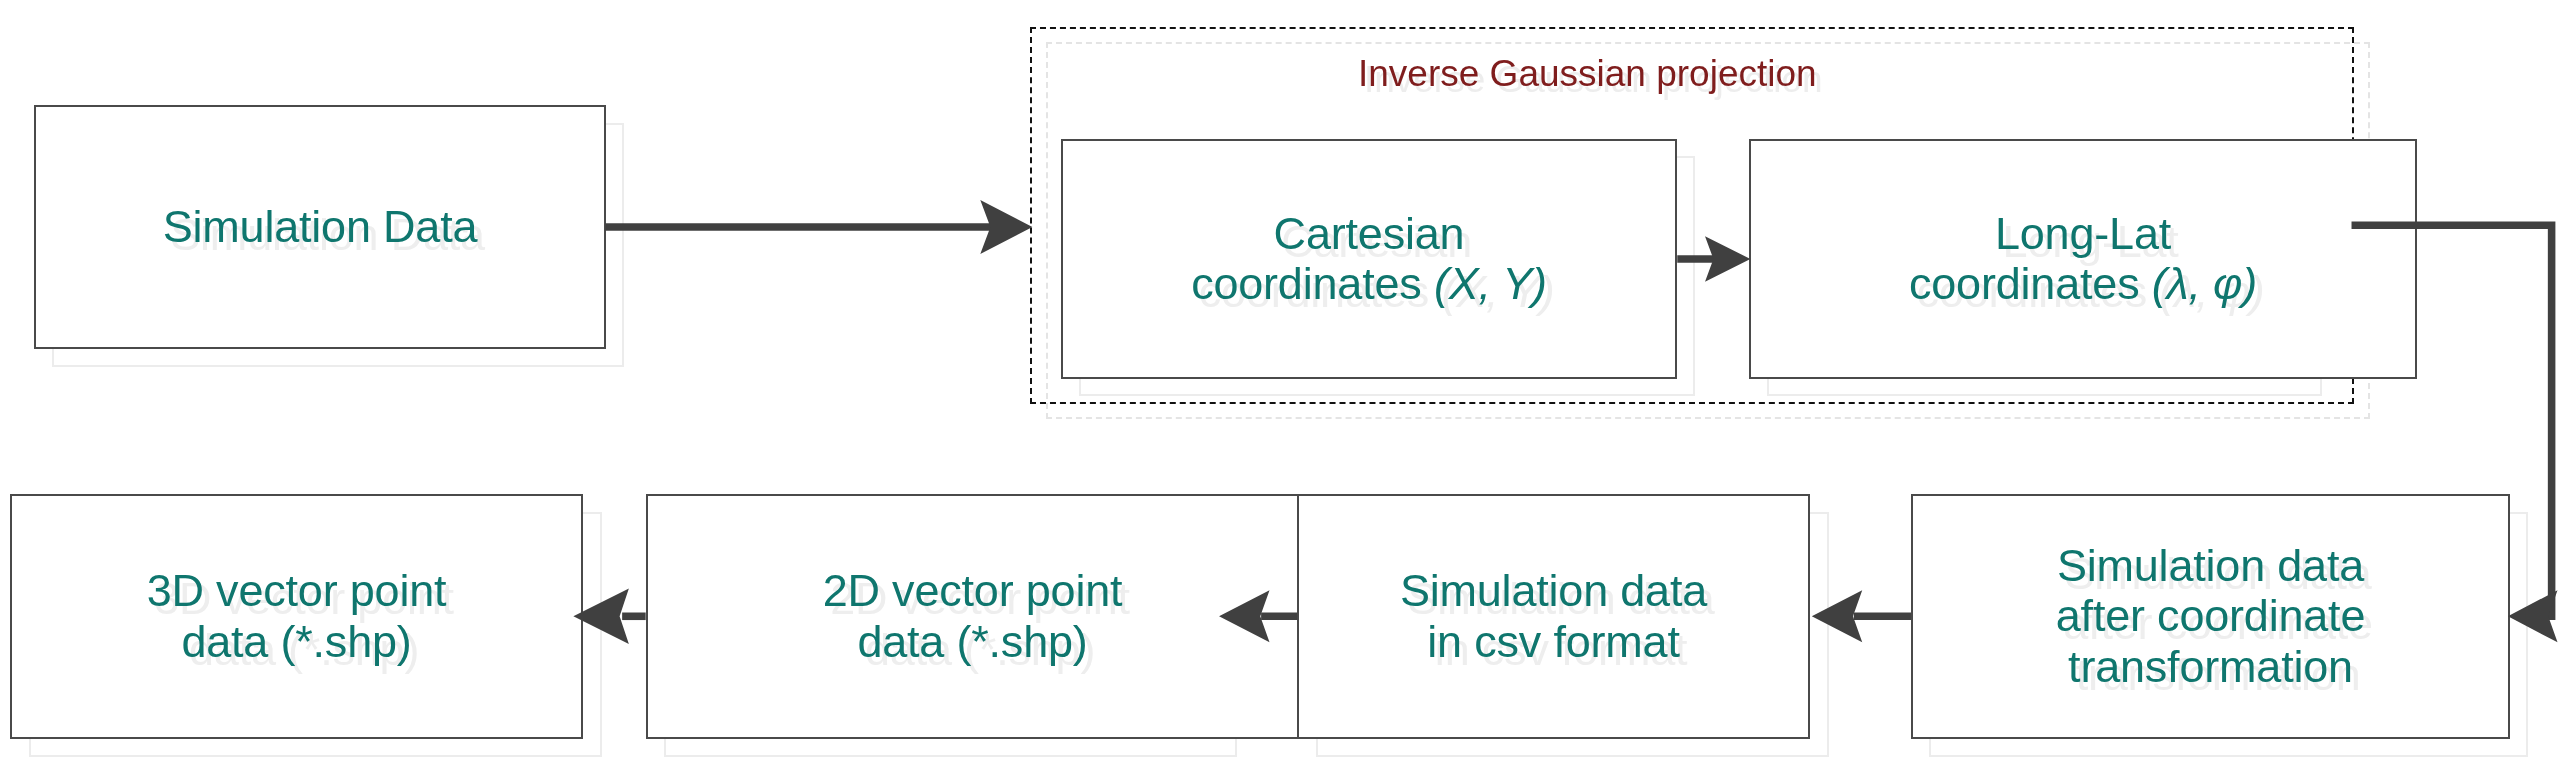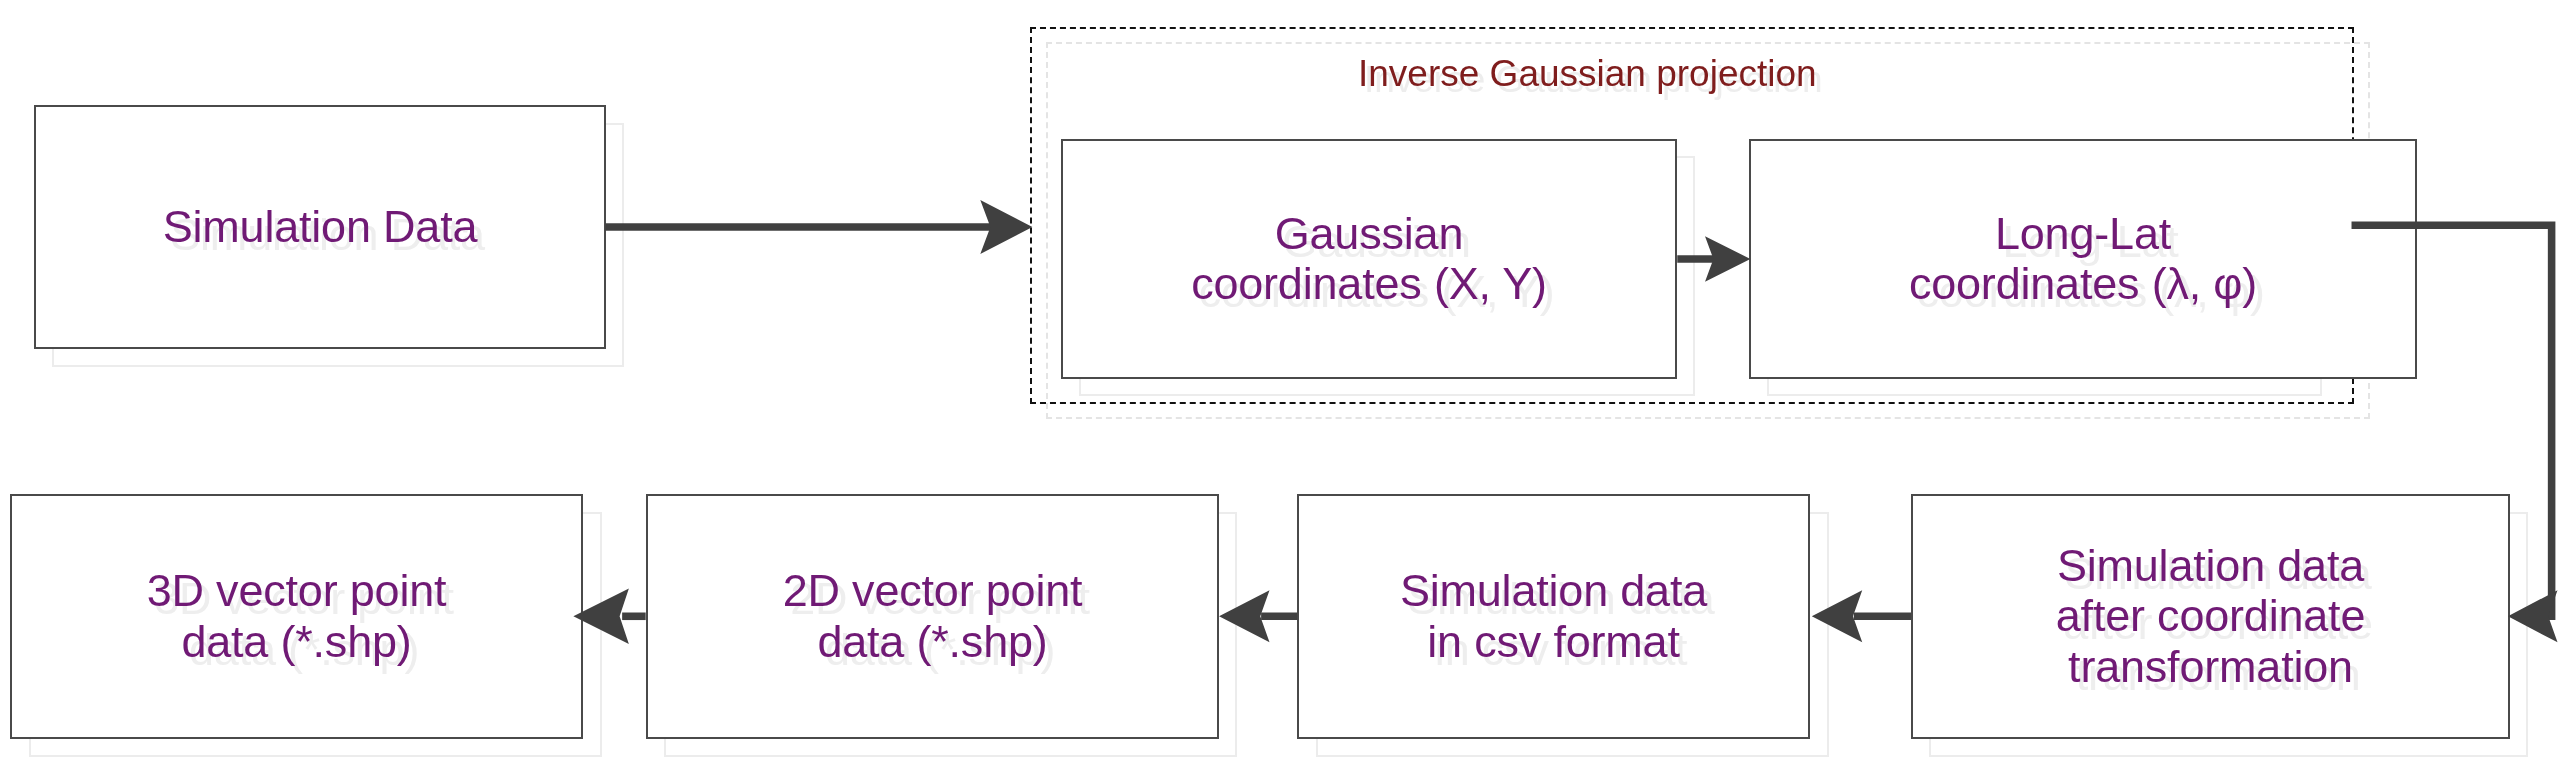--- a/index.html
+++ b/index.html
@@ -37,26 +37,26 @@
     position: absolute;
     box-sizing: border-box;
     background: #ffffff;
     border: 2.5px solid #ececec;
     z-index: 3;
   }
   .node-label {
     font-size: 45px;
     line-height: 1.12;
     letter-spacing: -0.2px;
-    color: #701a75;
+    color: #0f766e;
     text-shadow: 7.6px 7.6px 0 #eeeeee;
     white-space: pre-line;
     padding: 0 8.4px;
   }
-  .node-label .it { }
+  .node-label .it { font-style: italic; }
 
   
   .group-dashed {
     position: absolute;
     box-sizing: border-box;
     border: 2.5px dashed #111111;
     background: transparent;
     z-index: 2;
   }
   .group-dashed-shadow {
@@ -107,21 +107,21 @@
   <div class="node" style="left:34px; top:105px; width:572px; height:244px;">
     <span class="node-label">Simulation  Data</span>
   </div>
 
   <div class="group-dashed-shadow" style="left:1046px; top:42px; width:1324px; height:377px;"></div>
   <div class="group-dashed" style="left:1030px; top:27px; width:1324px; height:377px;"></div>
   <div class="group-title" style="left:1358px; top:55px;">Inverse Gaussian projection</div>
 
   <div class="node-shadow" style="left:1079px; top:156px; width:616px; height:240px;"></div>
   <div class="node" style="left:1061px; top:139px; width:616px; height:240px;">
-    <span class="node-label"><span>Gaussian</span><br><span>coordinates </span><span class="it">(X, Y)</span></span>
+    <span class="node-label"><span>Cartesian</span><br><span>coordinates </span><span class="it">(X, Y)</span></span>
   </div>
 
   <div class="node-shadow" style="left:1767px; top:156px; width:555px; height:240px;"></div>
   <div class="node" style="left:1749px; top:139px; width:668px; height:240px;">
     <span class="node-label"><span>Long-Lat</span><br><span>coordinates </span><span class="it">(λ, φ)</span></span>
   </div>
 
   <div class="node-shadow" style="left:1929px; top:512px; width:599px; height:245px;"></div>
   <div class="node" style="left:1911px; top:494px; width:599px; height:245px;">
     <span class="node-label">Simulation data
@@ -129,21 +129,21 @@
 transformation</span>
   </div>
 
   <div class="node-shadow" style="left:1316px; top:512px; width:513px; height:245px;"></div>
   <div class="node" style="left:1297px; top:494px; width:513px; height:245px;">
     <span class="node-label">Simulation data
 in csv format</span>
   </div>
 
   <div class="node-shadow" style="left:664px; top:512px; width:573px; height:245px;"></div>
-  <div class="node" style="left:646px; top:494px; width:573px; height:245px;">
+  <div class="node" style="left:646px; top:494px; width:653px; height:245px;">
     <span class="node-label">2D vector point
 data (*.shp)</span>
   </div>
 
   <div class="node-shadow" style="left:29px; top:512px; width:573px; height:245px;"></div>
   <div class="node" style="left:10px; top:494px; width:573px; height:245px;">
     <span class="node-label">3D vector point
 data (*.shp)</span>
   </div>
 

